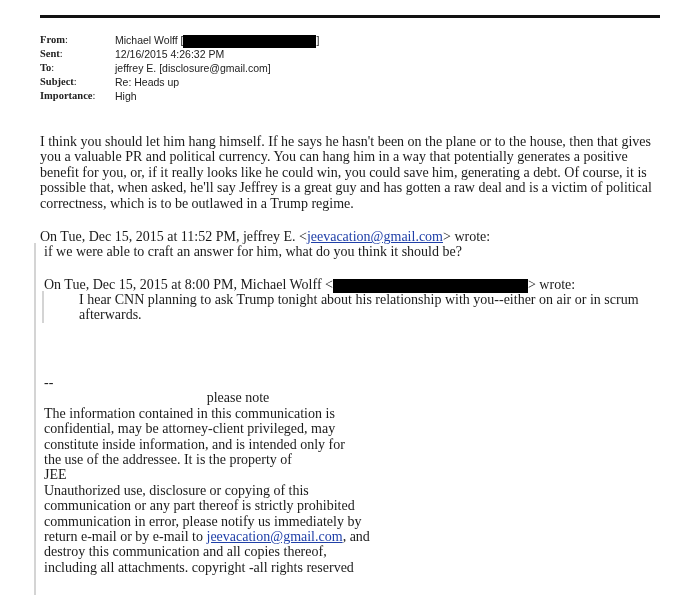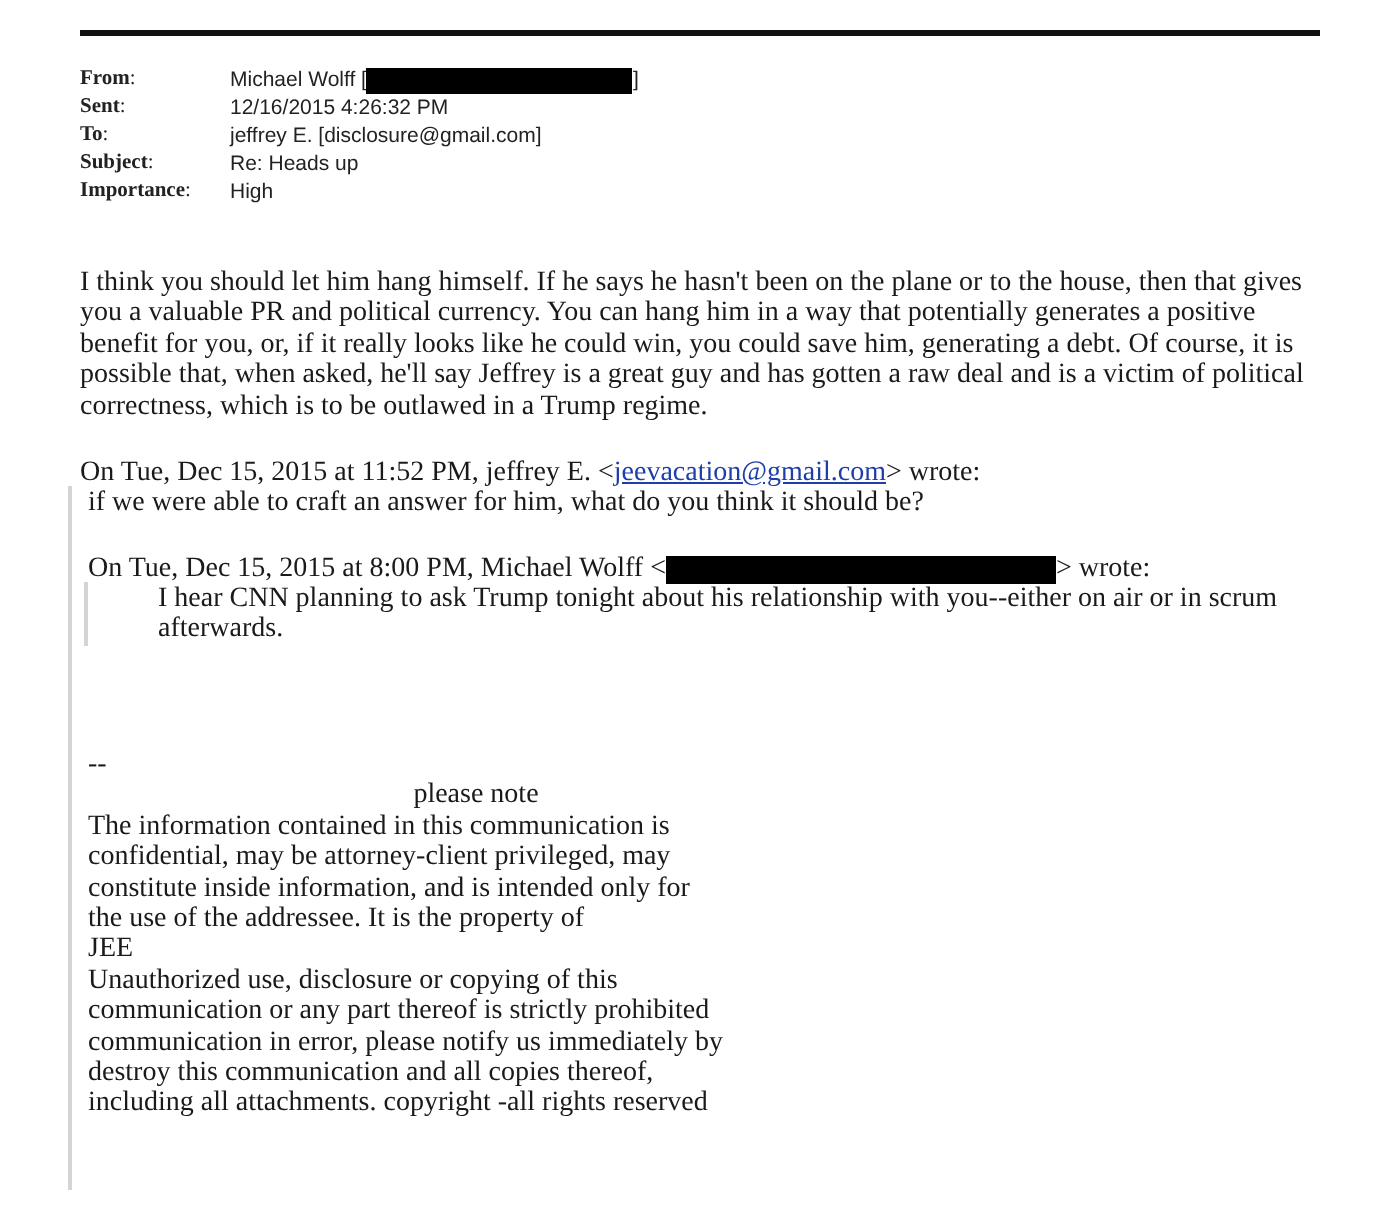--- a/index.html
+++ b/index.html
@@ -177,15 +177,16 @@
   <p>--</p>
   <p class="sig-indent">please note</p>
   <p>The information contained in this communication is</p>
   <p>confidential, may be attorney-client privileged, may</p>
   <p>constitute inside information, and is intended only for</p>
   <p>the use of the addressee. It is the property of</p>
   <p>JEE</p>
   <p>Unauthorized use, disclosure or copying of this</p>
   <p>communication or any part thereof is strictly prohibited</p>
   <p>communication in error, please notify us immediately by</p>
+  <p><span>return e-mail or by e-mail to </span><a class="email-link">jeevacation@gmail.com</a><span>, and</span></p>
   <p>destroy this communication and all copies thereof,</p>
   <p>including all attachments. copyright -all rights reserved</p>
 </div>
 
 </body></html>

